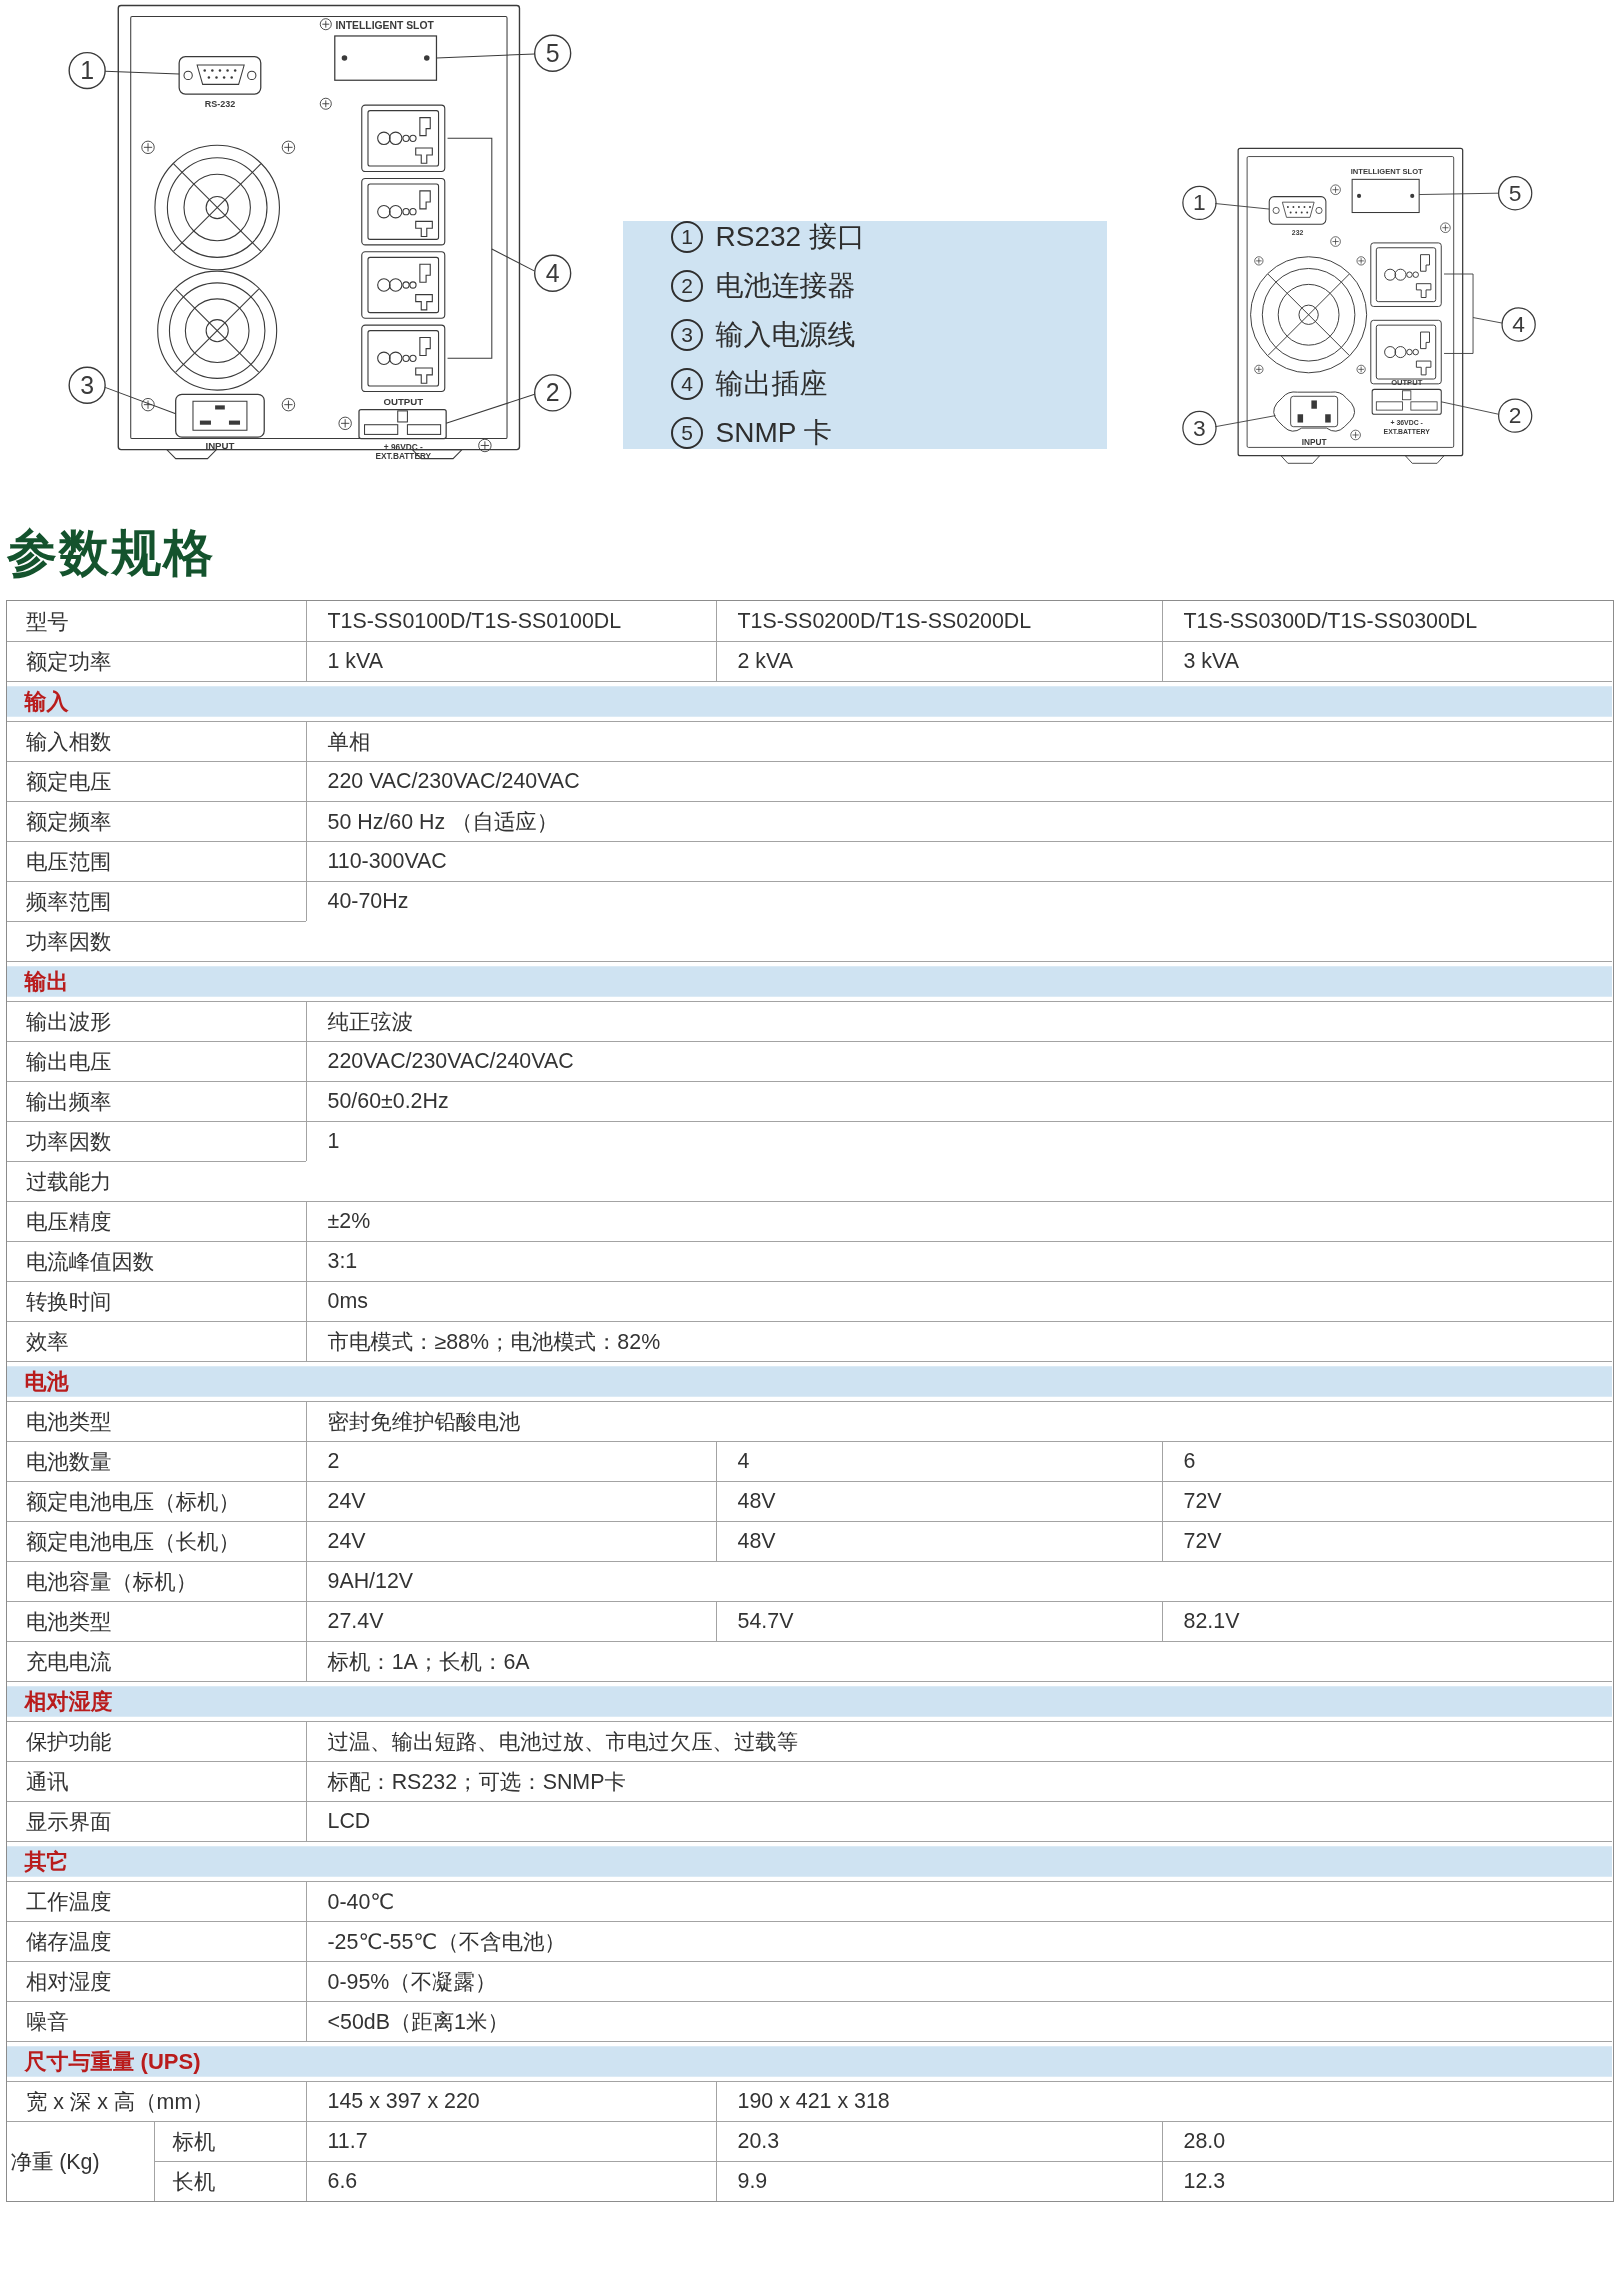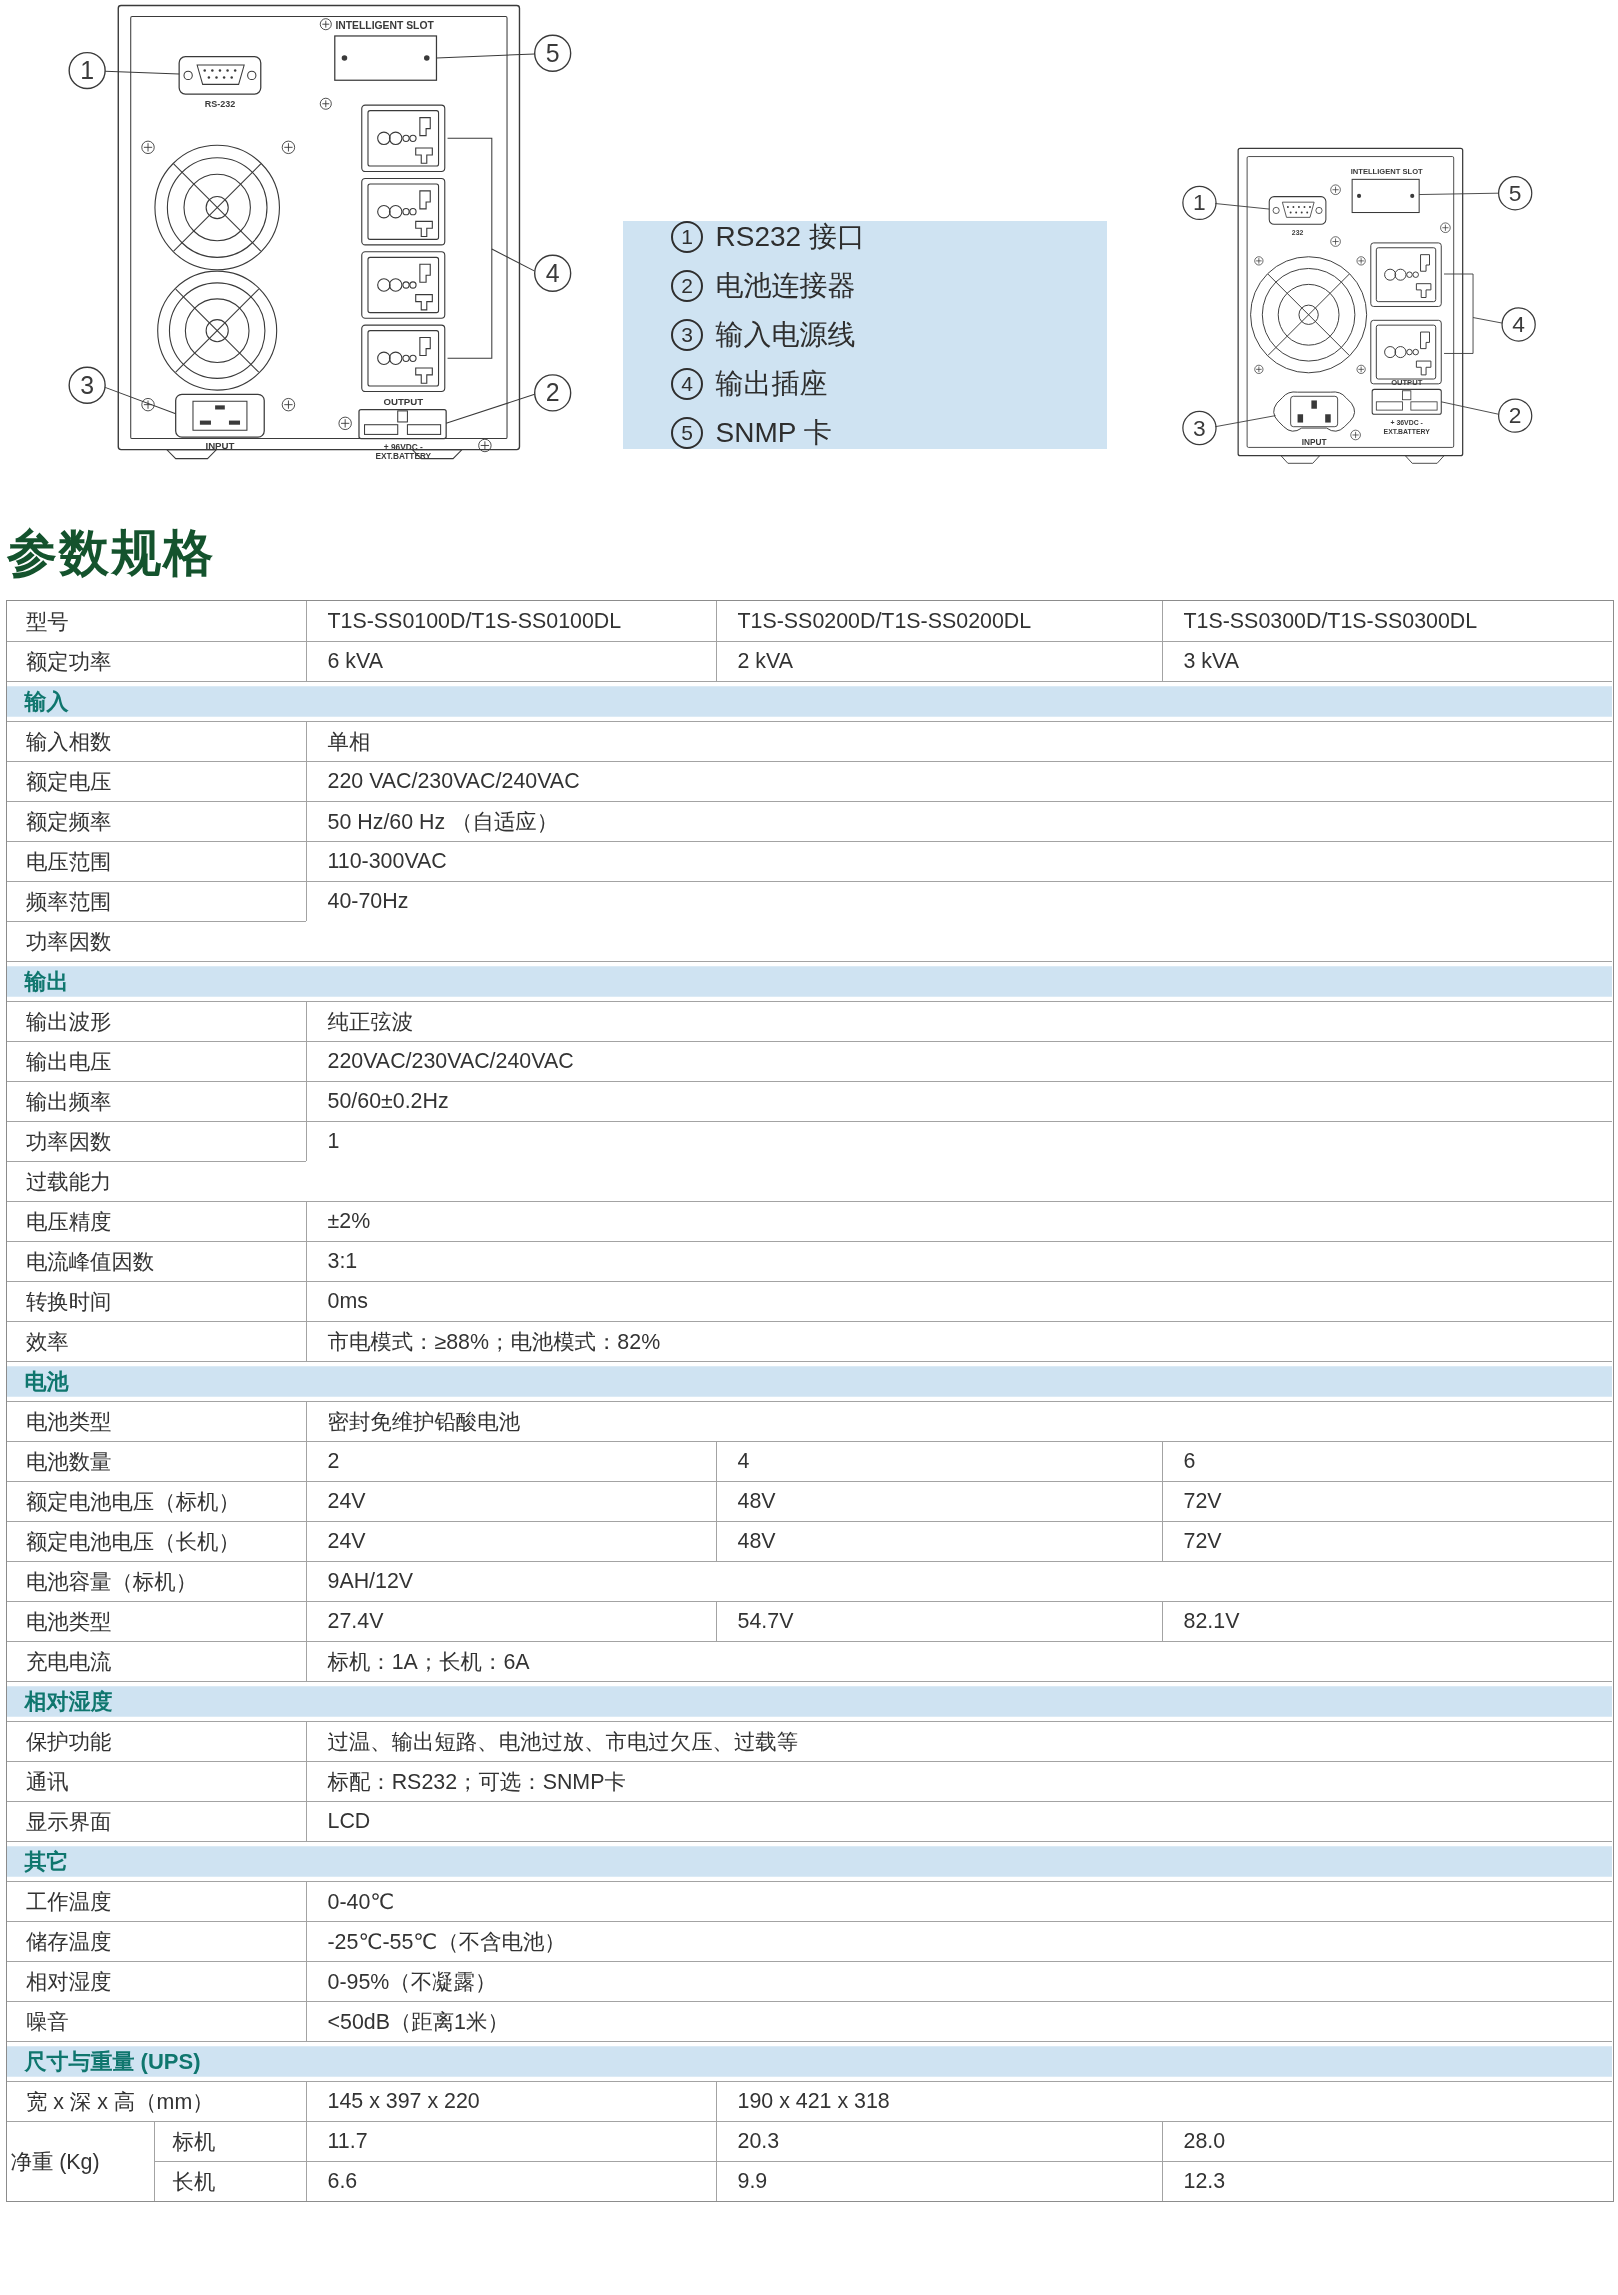--- a/index.html
+++ b/index.html
@@ -59,21 +59,21 @@
   .cell.glab{grid-column:1;grid-row:span 2;padding-left:4px}
   .cell.sub{grid-column:2;border-left:1.4px solid var(--bd);padding-left:18px}
   .cell.value{border-left:1.4px solid var(--bd)}
   .cell.c3{grid-column:3}
   .cell.c45{grid-column:4 / 6}
   .cell.c36{grid-column:3 / 6}
   .cell.section{
     grid-column:1 / -1;
     background:var(--section-bg);
     box-shadow:inset 0 4.2px 0 #ffffff, inset 0 -4.2px 0 #ffffff;
-    font-weight:700;font-size:22px;color:#0f766e;
+    font-weight:700;font-size:22px;color:#b91c1c;
     min-height:40px;
     padding-left:18px;
   }
   .spec-table > .cell.first{border-top:none}
 </style>
 </head>
 <body>
 
 <div class="page">
 
@@ -418,21 +418,21 @@
   </svg>
 
   <h1 class="page-title">参数规格</h1>
 
   <div class="spec-table" id="spec-table">
       <div class="cell lab first">型号</div>
       <div class="cell value first">T1S-SS0100D/T1S-SS0100DL</div>
       <div class="cell value first">T1S-SS0200D/T1S-SS0200DL</div>
       <div class="cell value first">T1S-SS0300D/T1S-SS0300DL</div>
       <div class="cell lab">额定功率</div>
-      <div class="cell value">6 kVA</div>
+      <div class="cell value">1 kVA</div>
       <div class="cell value">2 kVA</div>
       <div class="cell value">3 kVA</div>
       <div class="cell section">输入</div>
       <div class="cell lab">输入相数</div>
       <div class="cell value c36">单相</div>
       <div class="cell lab">额定电压</div>
       <div class="cell value c36">220 VAC/230VAC/240VAC</div>
       <div class="cell lab">额定频率</div>
       <div class="cell value c36">50 Hz/60 Hz （自适应）</div>
       <div class="cell lab">电压范围</div>

